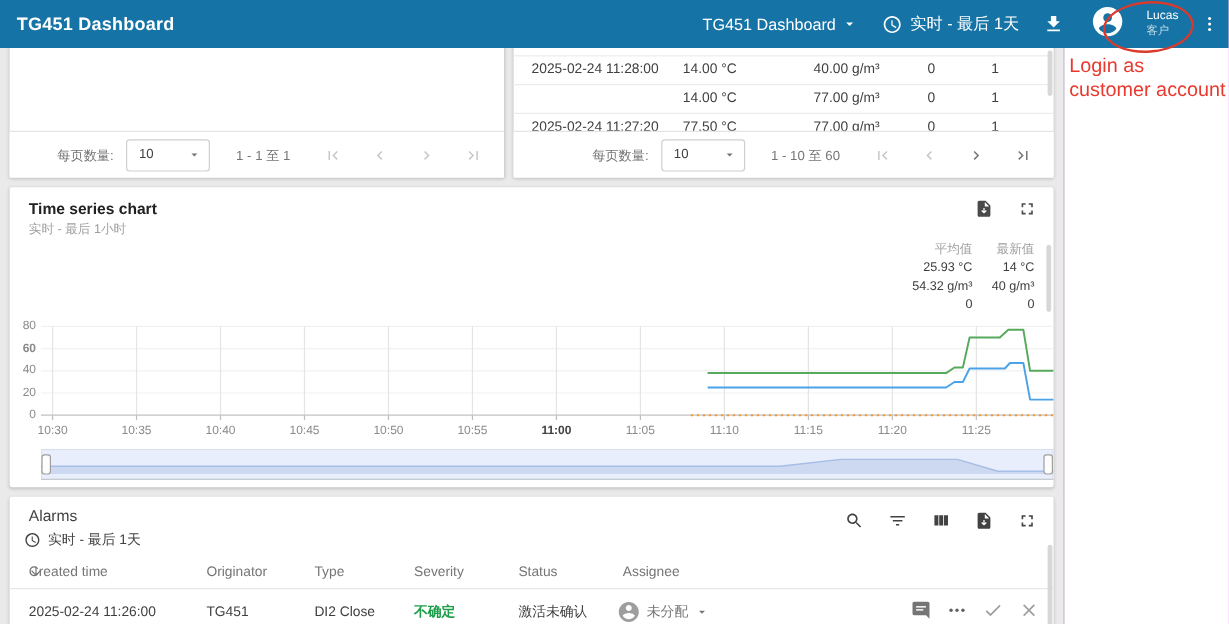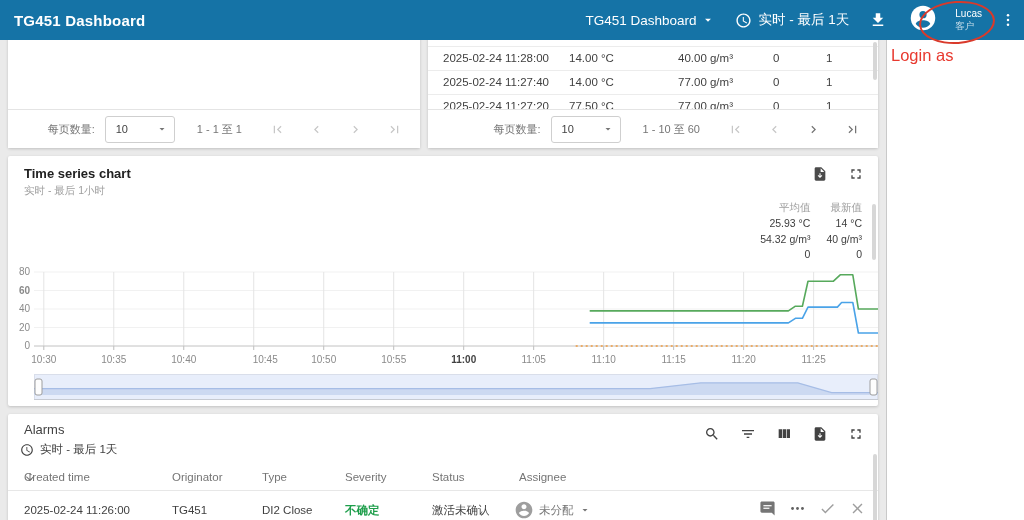--- a/index.html
+++ b/index.html
@@ -118,20 +118,21 @@
             <circle cx="12" cy="19" r="1.9"></circle>
           </svg>
       </span>
     </div>
     <div class="red-ellipse"></div>
   </header>
 
   <div class="sidepane">
     <div class="annotation" style="color: rgb(232, 57, 47);">
       <div>Login as</div>
+      <div>customer account</div>
     </div>
   </div>
 
   <div class="dashboard">
 
     <div class="card" style="left:8px;top:-14px;width:412px;height:122px">
       <div class="pag-bar">
         <span class="pg-label">每页数量:</span>
         <span class="pg-select">
           <span>10</span>
@@ -160,21 +161,20 @@
     <div class="card" style="left:428px;top:-14px;width:450px;height:122px">
       <div class="trow-div" style="top:20px"></div>
       <div class="trow" style="top:20px">
         <span class="c-time">2025-02-24 11:28:00</span>
         <span class="c-temp">14.00 °C</span>
         <span class="c-hum">40.00 g/m³</span>
         <span class="c-di1">0</span>
         <span class="c-di2">1</span>
       </div>
       <div class="trow" style="top:44px">
-        <span class="c-time">2025-02-24 11:27:40</span>
         <span class="c-temp">14.00 °C</span>
         <span class="c-hum">77.00 g/m³</span>
         <span class="c-di1">0</span>
         <span class="c-di2">1</span>
       </div>
       <div class="trow" style="top:68px;border-bottom:none">
         <span class="c-time">2025-02-24 11:27:20</span>
         <span class="c-temp">77.50 °C</span>
         <span class="c-hum">77.00 g/m³</span>
         <span class="c-di1">0</span>
@@ -273,21 +273,21 @@
             <line x1="0" x2="844" y1="78" y2="78" stroke="#c2c2c2"></line>
             <polyline points="555.7,54.9 754.4,54.9 761.4,50.3 768.4,50.3 774.0,39.1 803.4,39.1 807.6,34.5 818.8,34.5 824.4,65.0 844.0,65.0" fill="none" stroke="#4aa3e8" stroke-width="1.6" stroke-linejoin="round"></polyline>
             <polyline points="555.7,42.9 754.4,42.9 761.4,38.2 768.4,38.2 774.0,13.3 799.2,13.3 806.2,6.8 818.8,6.8 824.4,41.0 844.0,41.0" fill="none" stroke="#57a95c" stroke-width="1.6" stroke-linejoin="round"></polyline>
             <polyline points="541.7,78.0 844.0,78.0" fill="none" stroke="#ef9a3e" stroke-width="1.6" stroke-linejoin="round" stroke-dasharray="2 3"></polyline>
           </svg>
       </div>
       <div class="xlabels">
           <span style="left: -14.2023px;">10:30</span>
           <span style="left: 55.7811px;">10:35</span>
           <span style="left: 125.765px;">10:40</span>
-          <span style="left: 195.748px; text-align: right;">10:45</span>
+          <span style="left: 195.748px;">10:45</span>
           <span style="left: 265.731px;">10:50</span>
           <span style="left: 335.715px;">10:55</span>
           <span class="bold" style="left: 405.698px;">11:00</span>
           <span style="left: 475.682px;">11:05</span>
           <span style="left: 545.665px;">11:10</span>
           <span style="left: 615.648px;">11:15</span>
           <span style="left: 685.632px;">11:20</span>
           <span style="left: 755.615px;">11:25</span>
         </div>
       <div class="brush">

